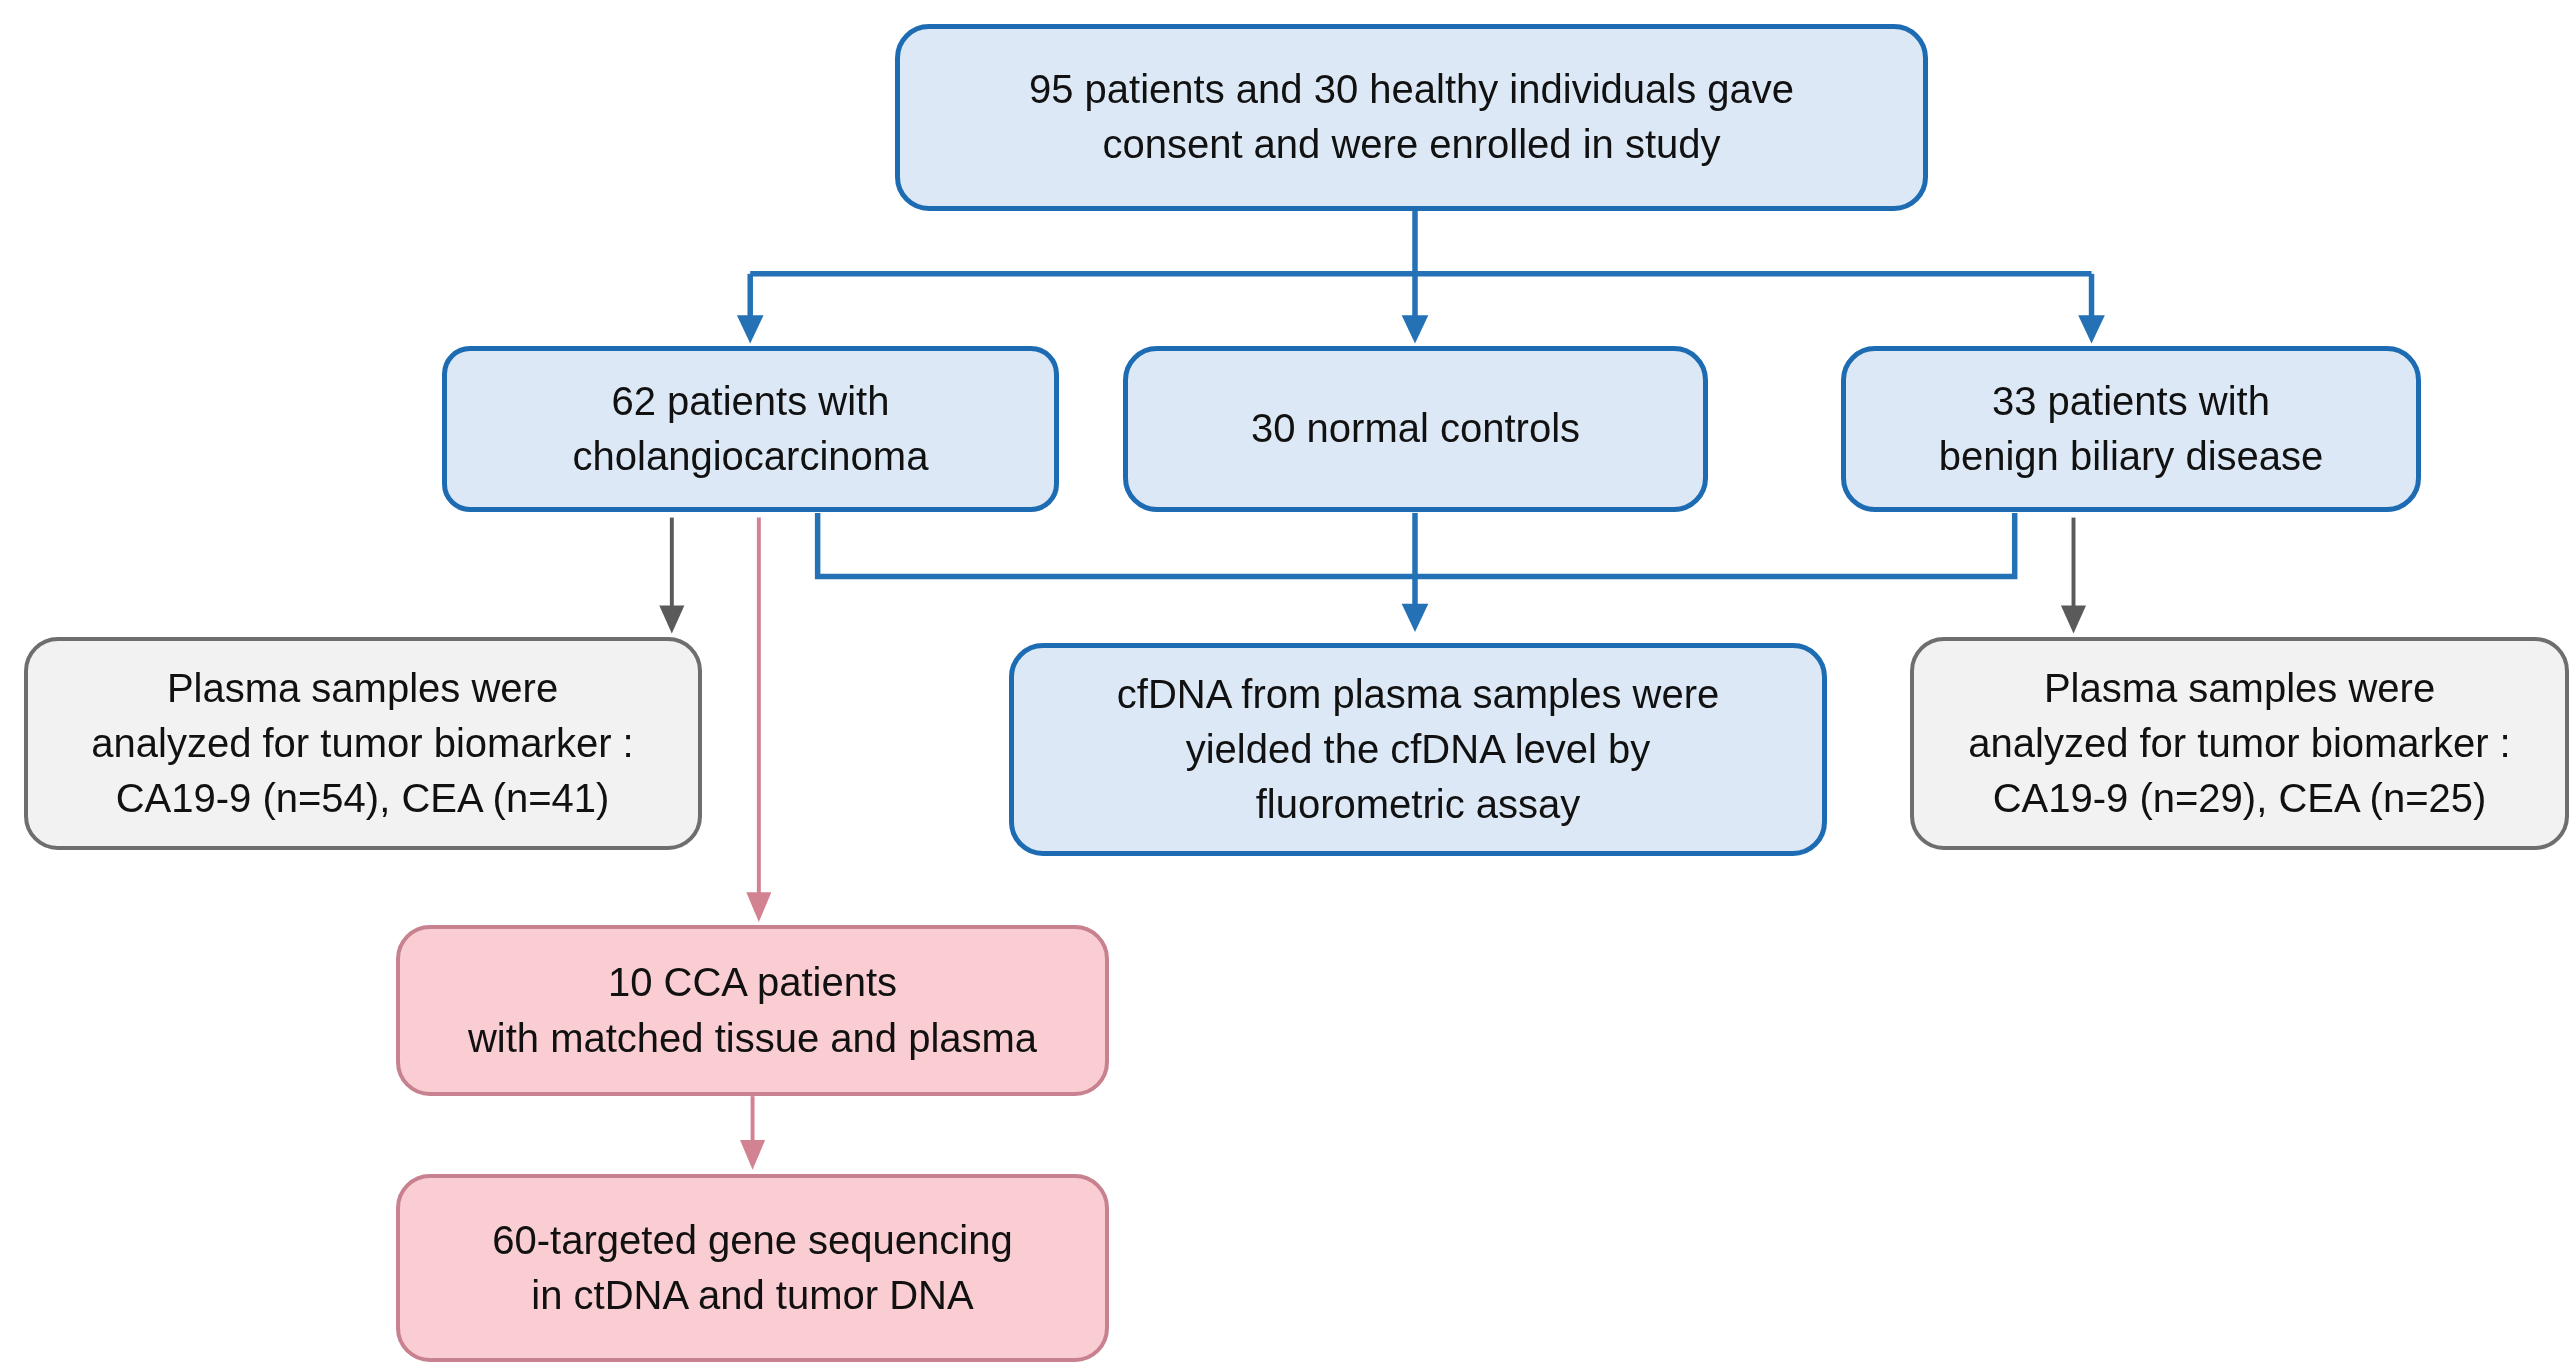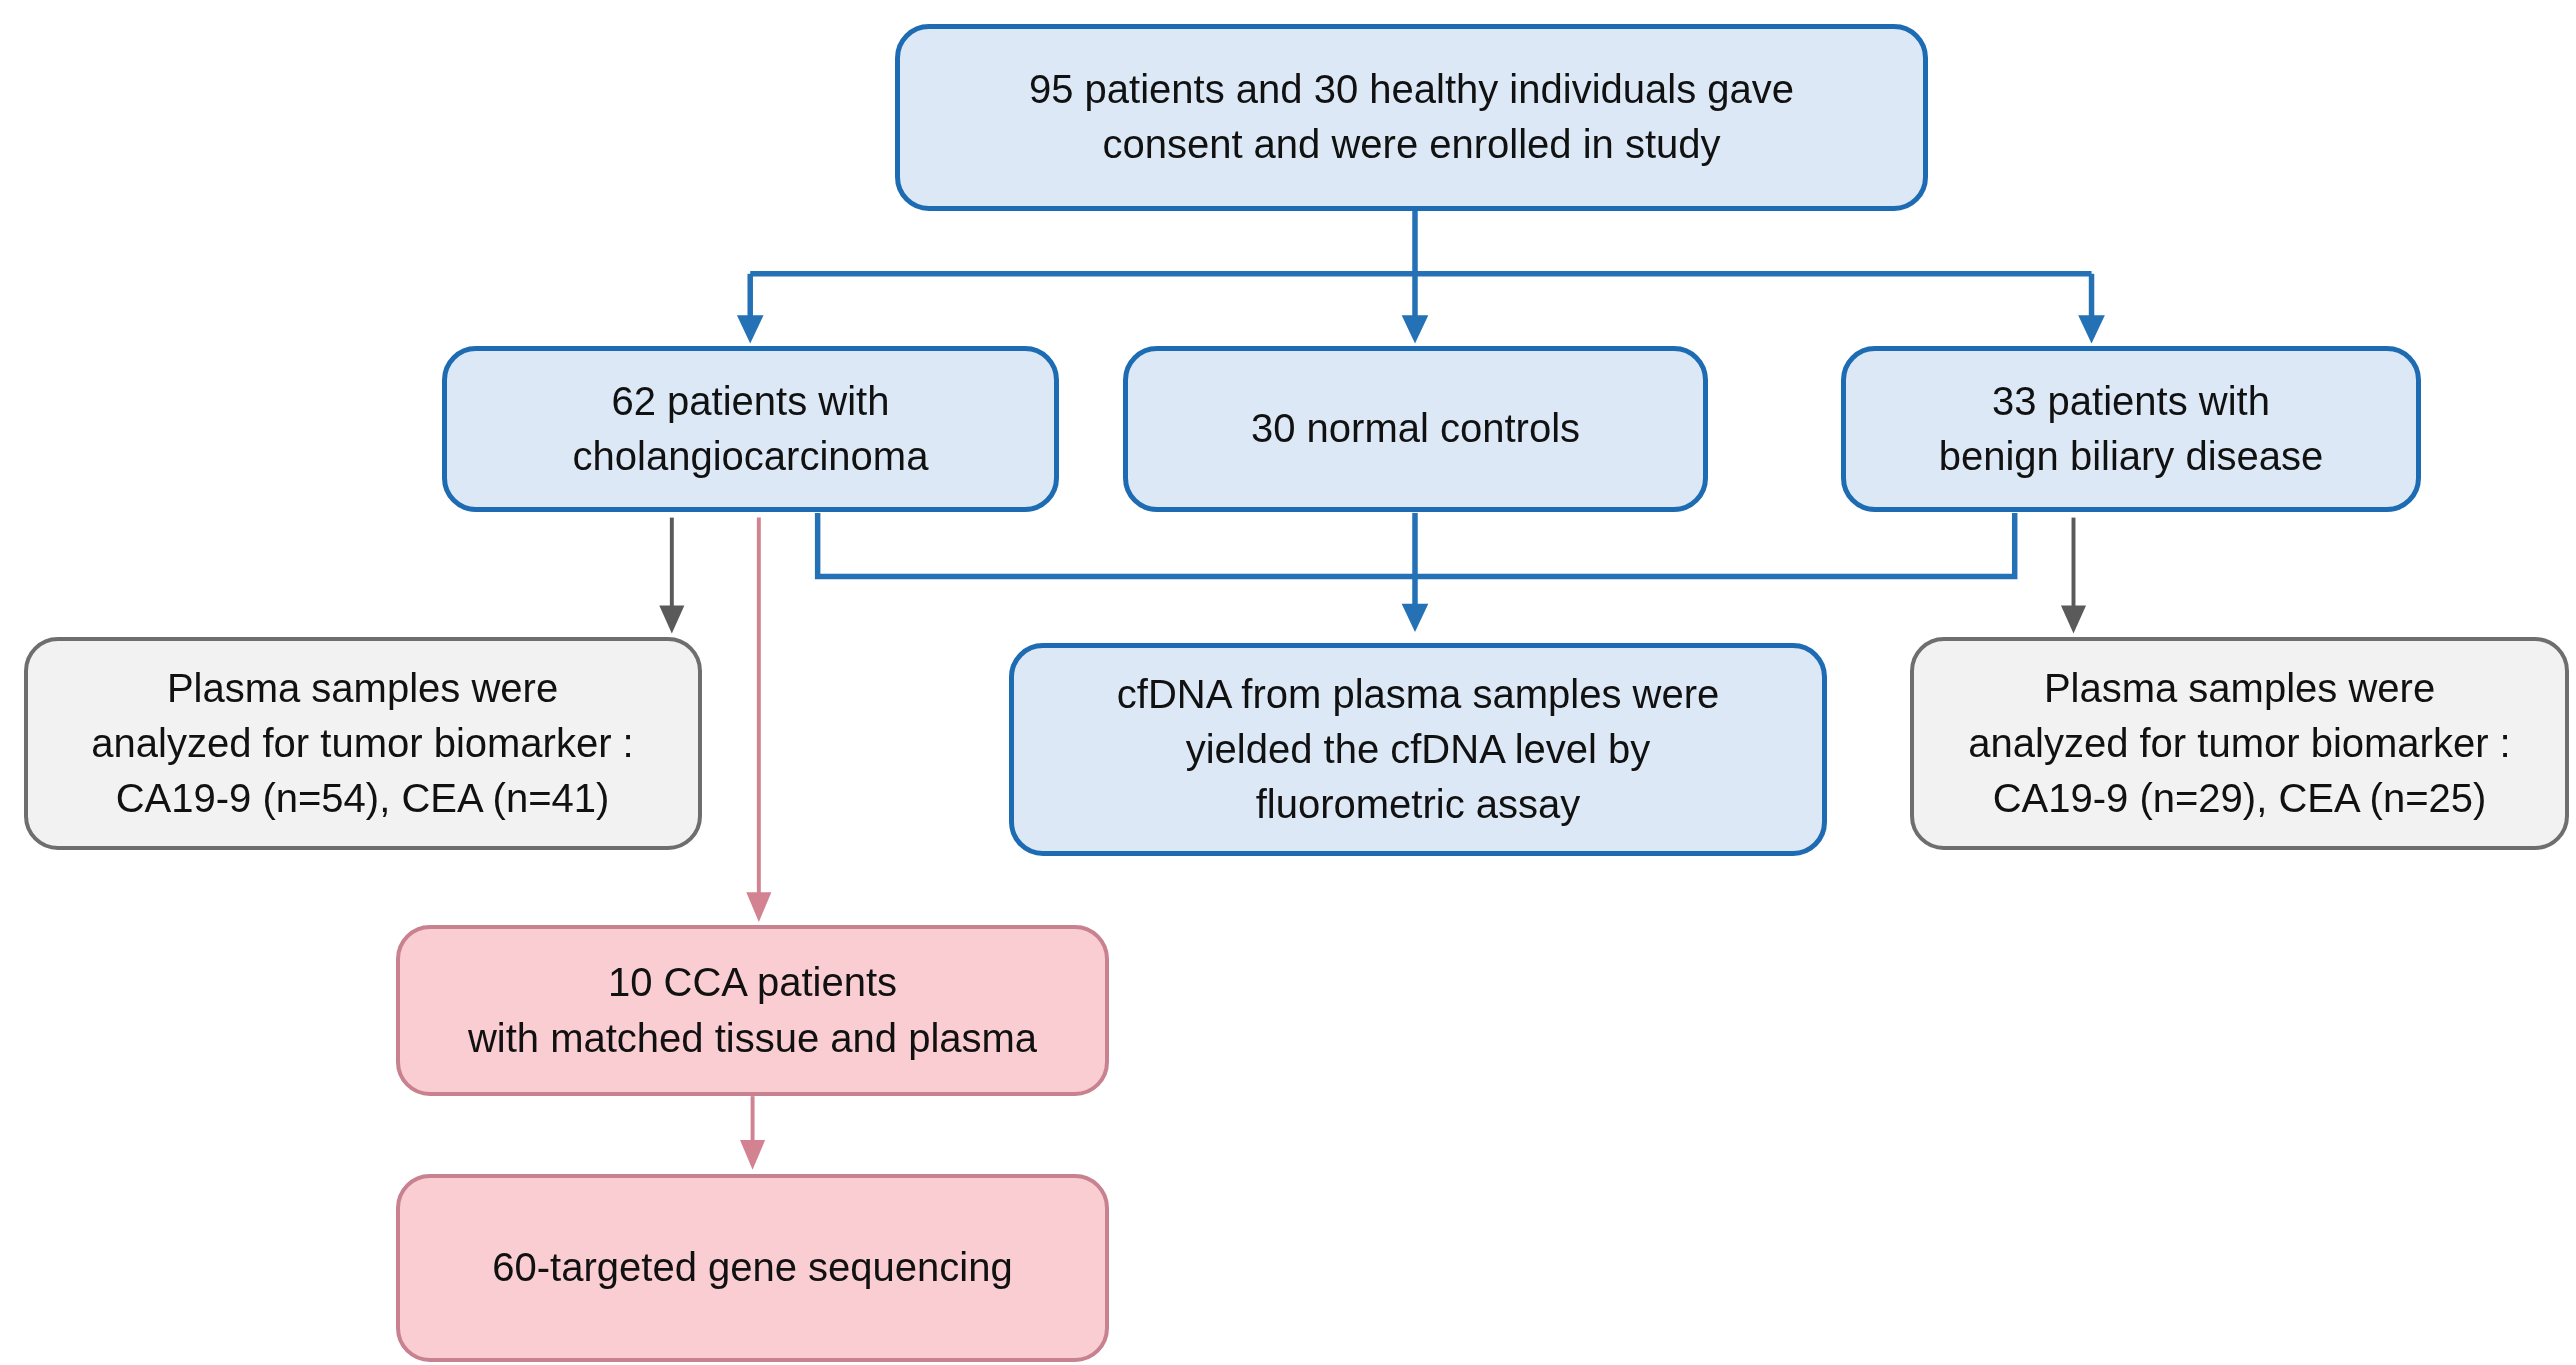--- a/index.html
+++ b/index.html
@@ -37,21 +37,21 @@
     line-height:1.38;
     color:var(--text);
     padding:7.8px 15.7px;
   }
   .node.blue{background:var(--blue-fill);border:5.5px solid var(--blue-border);}
   .node.gray{background:var(--gray-fill);border:4.7px solid var(--gray-border);}
   .node.pink{background:var(--pink-fill);border:4.7px solid var(--pink-border);}
   .node .line{white-space:nowrap;}
   
   #node-enrolled       {left:895px; top:23.5px;   width:1033px; height:187px;}
-  #node-cca            {left:442px;  top:346px;  width:617px;  height:166px;}
+  #node-cca            {left:442px;  top:346px;  width:617px;  height:166px;border-radius:28px;}
   #node-normal         {left:1123px; top:346px;  width:585px;  height:166px;}
   #node-benign         {left:1801px; top:346px;  width:580px;  height:166px;margin-left:40px;}
   #node-biomarker-left {left:23.5px;   top:637px;  width:678px;  height:213px;}
   #node-cfdna          {left:1009px; top:637px;  width:818px; height:213px;margin-top:6px;}
   #node-biomarker-right{left:1910px; top:637px;  width:659px;  height:213px;}
   #node-matched        {left:396px;  top:925px; width:713px;  height:171px;}
   #node-sequencing     {left:396px;  top:1174px; width:713px;  height:188px;}
 </style>
 </head>
 <body>
@@ -121,16 +121,17 @@
     <div class="line">CA19-9 (n=29), CEA (n=25)</div>
   </div>
 
   <div class="node pink" id="node-matched">
     <div class="line">10 CCA patients</div>
     <div class="line">with matched tissue and plasma</div>
   </div>
 
   <div class="node pink" id="node-sequencing">
     <div class="line">60-targeted gene sequencing</div>
+    <div class="line">in ctDNA and tumor DNA</div>
   </div>
 
 </div>
 
 
 </body></html>

